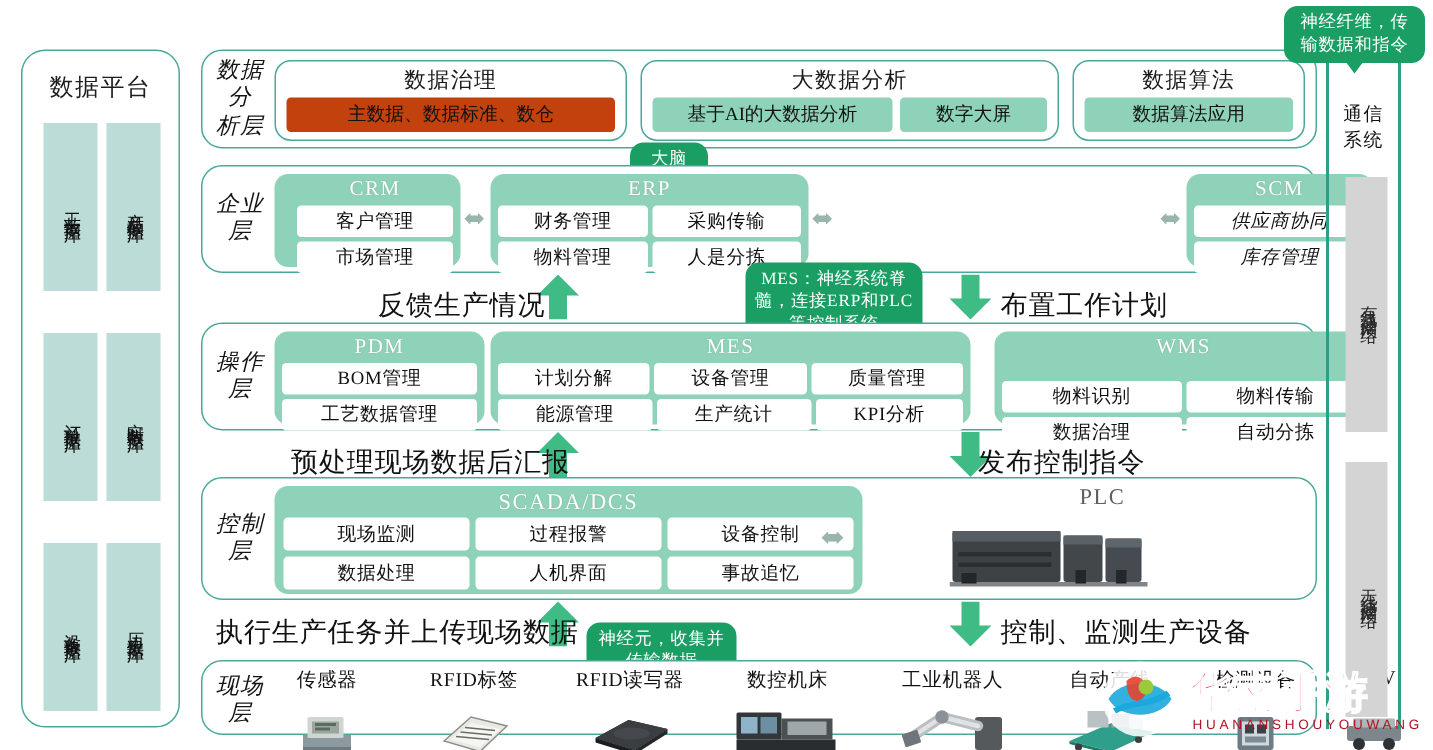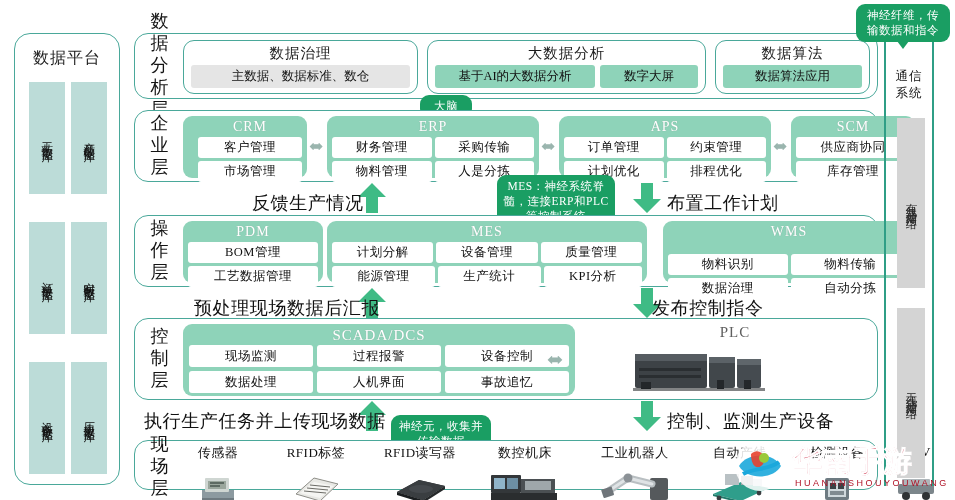--- a/index.html
+++ b/index.html
@@ -36,22 +36,23 @@
     width: 36px; background: #bcdcd8;
     color: #111; font-size: 11.5px; line-height: 1.25;
     writing-mode: vertical-rl; text-orientation: upright;
     display: flex; align-items: center; justify-content: center;
     letter-spacing: 2px; padding: 4px 0;
   }
   .layer-label {
     position: absolute; left: 8px; top: 50%;
     transform: translateY(-50%);
     width: 34px; text-align: center;
-    font-size: 18px; line-height: 1.22; color: #141414;
+    font-size: 15px; line-height: 1.22; color: #141414;
     letter-spacing: 1px;
+    font-style: italic;
   }
   .sys-card {
     position: absolute;
     background: #8ed3b9;
     border-radius: 9px;
     padding: 2px;
   }
   .sys-title {
     text-align: center;
     font-size: 14px;
@@ -189,21 +190,21 @@
       <div class="db-box" style="height:112px; margin-top:28px;">实时数据库</div>
       <div class="db-box" style="height:112px; margin-top:28px;">历史数据库</div>
     </div>
   </div>
 
   <div class="rbox" style="left:134px; top:33px; width:744px; height:66px;">
     <div class="layer-label">数据分<br>析层</div>
 
     <div class="rbox thin" style="left:48px; top:6px; width:235px; height:54px; border-radius:11px;">
       <div style="position:absolute;left:0;top:3px;width:100%;text-align:center;font-size:14.5px;color:#1a1a1a;letter-spacing:1px;">数据治理</div>
-      <div style="position:absolute;left:7px;top:24px;right:7px;height:23px;background:#e5e5e5;border-radius:3px;line-height:23px;text-align:center;font-size:12.5px;color:#111;">主数据、数据标准、数仓</div>
+      <div style="position:absolute;left:7px;top:24px;right:7px;height:23px;background:#c2410c;border-radius:3px;line-height:23px;text-align:center;font-size:12.5px;color:#111;">主数据、数据标准、数仓</div>
     </div>
 
     <div class="rbox thin" style="left:292px; top:6px; width:279px; height:54px; border-radius:11px;">
       <div style="position:absolute;left:0;top:3px;width:100%;text-align:center;font-size:14.5px;color:#1a1a1a;letter-spacing:1px;">大数据分析</div>
       <div style="position:absolute;left:7px;top:24px;width:160px;height:23px;background:#8ed3b9;border-radius:3px;line-height:23px;text-align:center;font-size:12.5px;color:#111;">基于AI的大数据分析</div>
       <div style="position:absolute;left:172px;top:24px;right:7px;height:23px;background:#8ed3b9;border-radius:3px;line-height:23px;text-align:center;font-size:12.5px;color:#111;">数字大屏</div>
     </div>
 
     <div class="rbox thin" style="left:580px; top:6px; width:155px; height:54px; border-radius:11px;">
       <div style="position:absolute;left:0;top:3px;width:100%;text-align:center;font-size:14.5px;color:#1a1a1a;letter-spacing:1px;">数据算法</div>
@@ -233,38 +234,25 @@
           <div class="cell">采购传输</div>
         </div>
         <div style="display:flex;gap:3px;">
           <div class="cell">物料管理</div>
           <div class="cell">人是分拣</div>
         </div>
       </div>
     </div>
     <div class="dbl-arrow" style="left:406px;">⬌</div>
 
-    <div class="sys-card" style="left:424px; top:5px; width:212px; height:62px;">
-      <div class="sys-title">APS</div>
-      <div style="padding:0 3px 3px;">
-        <div style="display:flex;gap:3px;margin-bottom:3px;">
-          <div class="cell">订单管理</div>
-          <div class="cell">约束管理</div>
-        </div>
-        <div style="display:flex;gap:3px;">
-          <div class="cell">计划优化</div>
-          <div class="cell">排程优化</div>
-        </div>
-      </div>
-    </div>
     <div class="dbl-arrow" style="left:638px;">⬌</div>
 
     <div class="sys-card" style="left:656px; top:5px; width:124px; height:62px;">
       <div class="sys-title">SCM</div>
-      <div style="padding:0 3px 3px;">
+      <div style="padding:0 3px 3px;font-style:italic;">
         <div class="cell" style="margin-bottom:3px;">供应商协同</div>
         <div class="cell">库存管理</div>
       </div>
     </div>
   </div>
 
   <div class="bigarrow" style="left:358px; top:183px;">
     <svg width="28" height="30" viewBox="0 0 28 30">
         <polygon points="14,0 28,14 20,14 20,30 8,30 8,14 0,14" fill="#3fbb85"></polygon>
       </svg>

